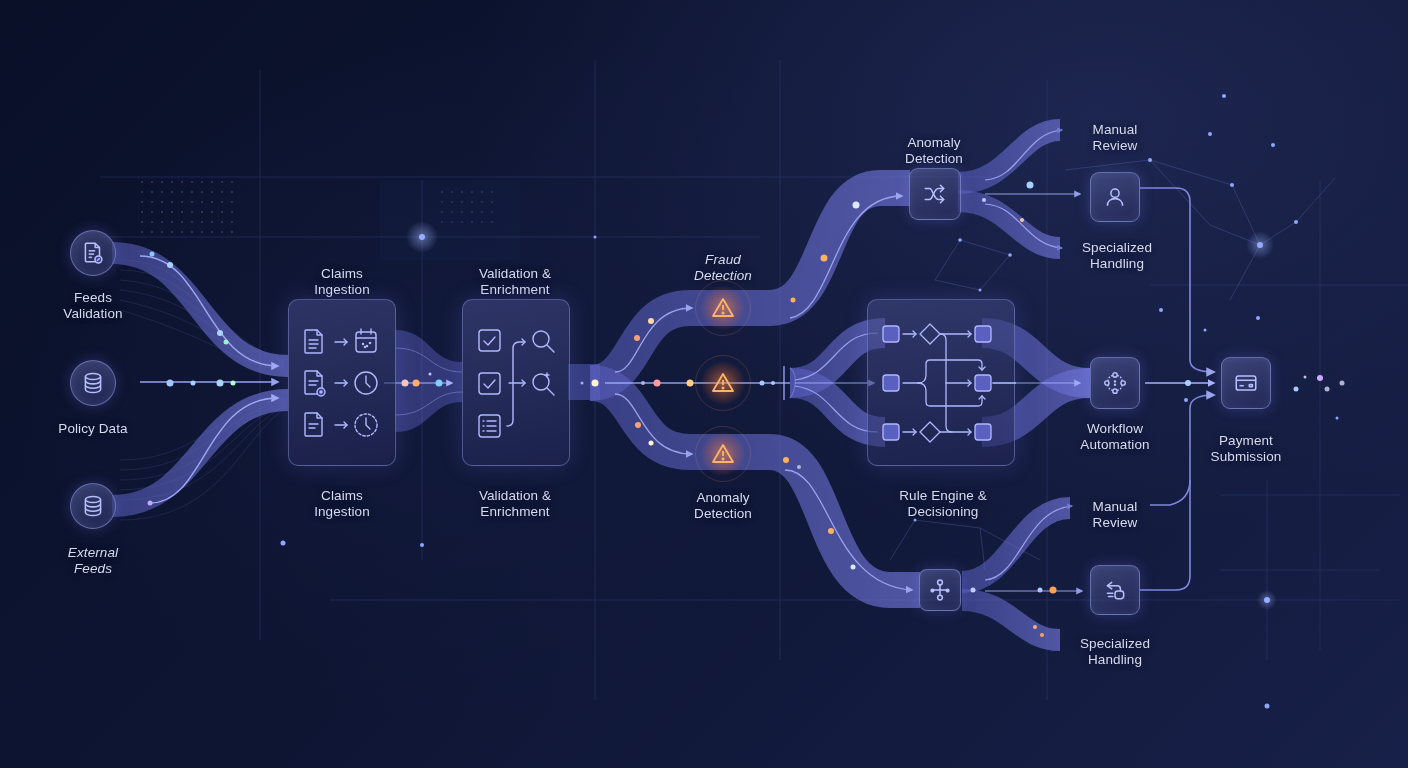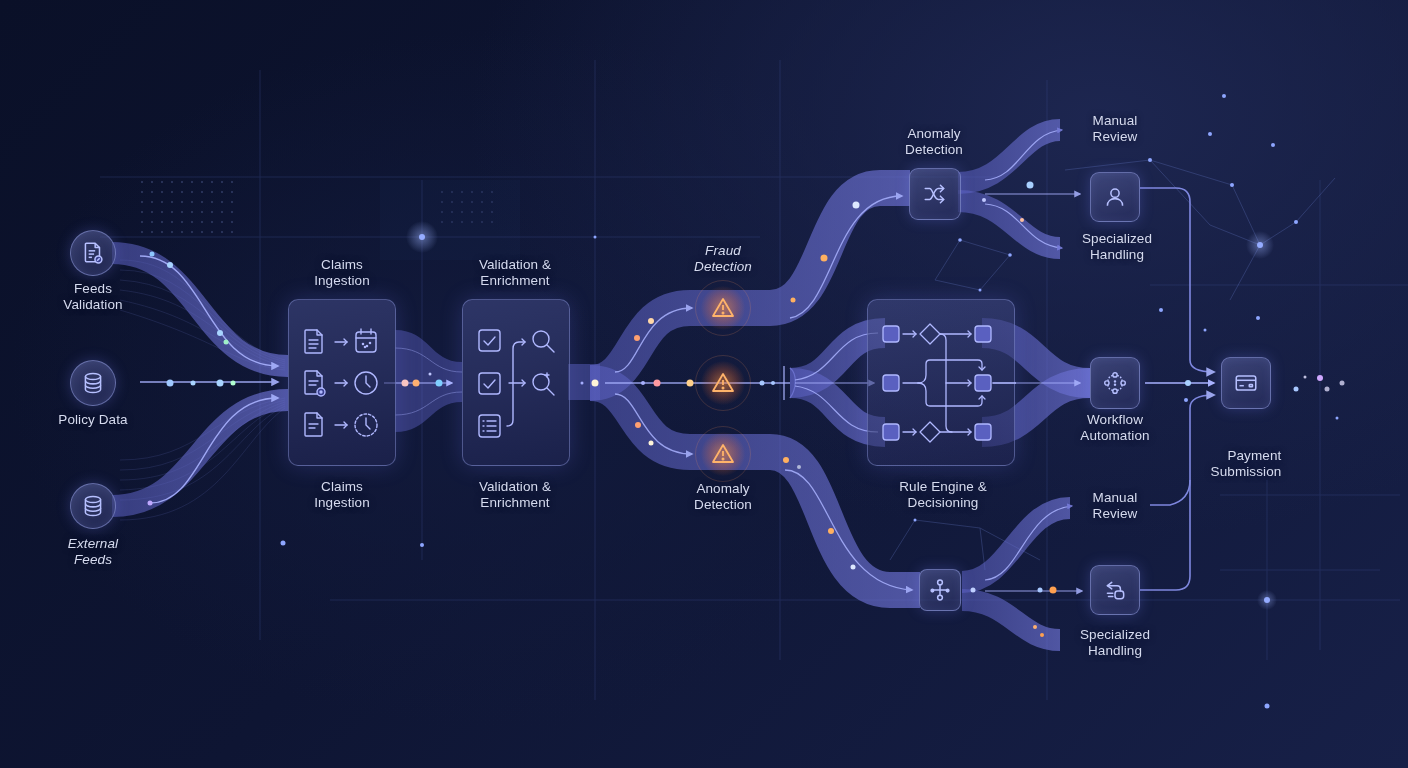--- a/index.html
+++ b/index.html
@@ -8,21 +8,21 @@
     background: radial-gradient(ellipse 900px 600px at 1100px 120px, #1d2650 0%, rgba(29,38,80,0) 70%),
                 radial-gradient(ellipse 700px 500px at 500px 380px, #121a3c 0%, rgba(18,26,60,0) 70%),
                 linear-gradient(135deg, #0a1028 0%, #0e1533 45%, #172048 100%);
     font-family: "Liberation Sans", "DejaVu Sans", sans-serif;
   }
   #stage { position:absolute; left:0; top:0; width:1408px; height:768px; }
   svg.layer { position:absolute; left:0; top:0; width:1408px; height:768px; }
   .label {
     position:absolute; color:#d6dbef; font-size:13.5px; line-height:15.5px;
     text-align:center; transform:translateX(-50%); white-space:nowrap;
-    letter-spacing:0.1px; text-shadow:0 0 6px rgba(10,15,40,.8);
+    letter-spacing:0.1px; text-shadow:0 0 6px rgba(10,15,40,.8);margin-top:9px;
   }
   .label span { display:block; }
   .node {
     position:absolute; box-sizing:border-box;
     border:1px solid rgba(150,160,230,.55);
     background: linear-gradient(160deg, rgba(90,98,160,.55), rgba(40,46,95,.7));
     box-shadow: 0 0 14px rgba(120,130,255,.25), inset 0 0 10px rgba(160,170,255,.12);
     display:flex; align-items:center; justify-content:center;
   }
   .node.circle { border-radius:50%; width:46px; height:46px; }
@@ -554,21 +554,21 @@
   </div>
 
   <div class="node sq" style="left:1221px;top:357px;width:50px;height:52px;">
     <svg viewBox="0 0 24 24" fill="none" stroke="#b7c0ff" stroke-width="1.4">
       <rect x="3" y="5.5" width="18" height="13" rx="2"></rect>
         <line x1="3" y1="9.5" x2="21" y2="9.5"></line>
       <line x1="6" y1="14.5" x2="10" y2="14.5"></line>
         <rect x="15" y="13.5" width="3" height="2" rx=".5"></rect>
     </svg>
   </div>
-  <div class="label" style="left:1246px;top:448px;text-align:right;">
+  <div class="label" style="left:1246px;top:424px;">
     <span>Payment</span>
       <span>Submission</span>
   </div>
 
   <div class="node sq" style="left:919px;top:569px;width:42px;height:42px;border-radius:8px;">
     <svg viewBox="0 0 24 24" fill="none" stroke="#b7c0ff" stroke-width="1.4">
       <circle cx="12" cy="5" r="2.2"></circle>
         <circle cx="12" cy="19" r="2.2"></circle>
         <circle cx="5" cy="12.5" r="1.2"></circle>
         <circle cx="19" cy="12.5" r="1.2"></circle>

